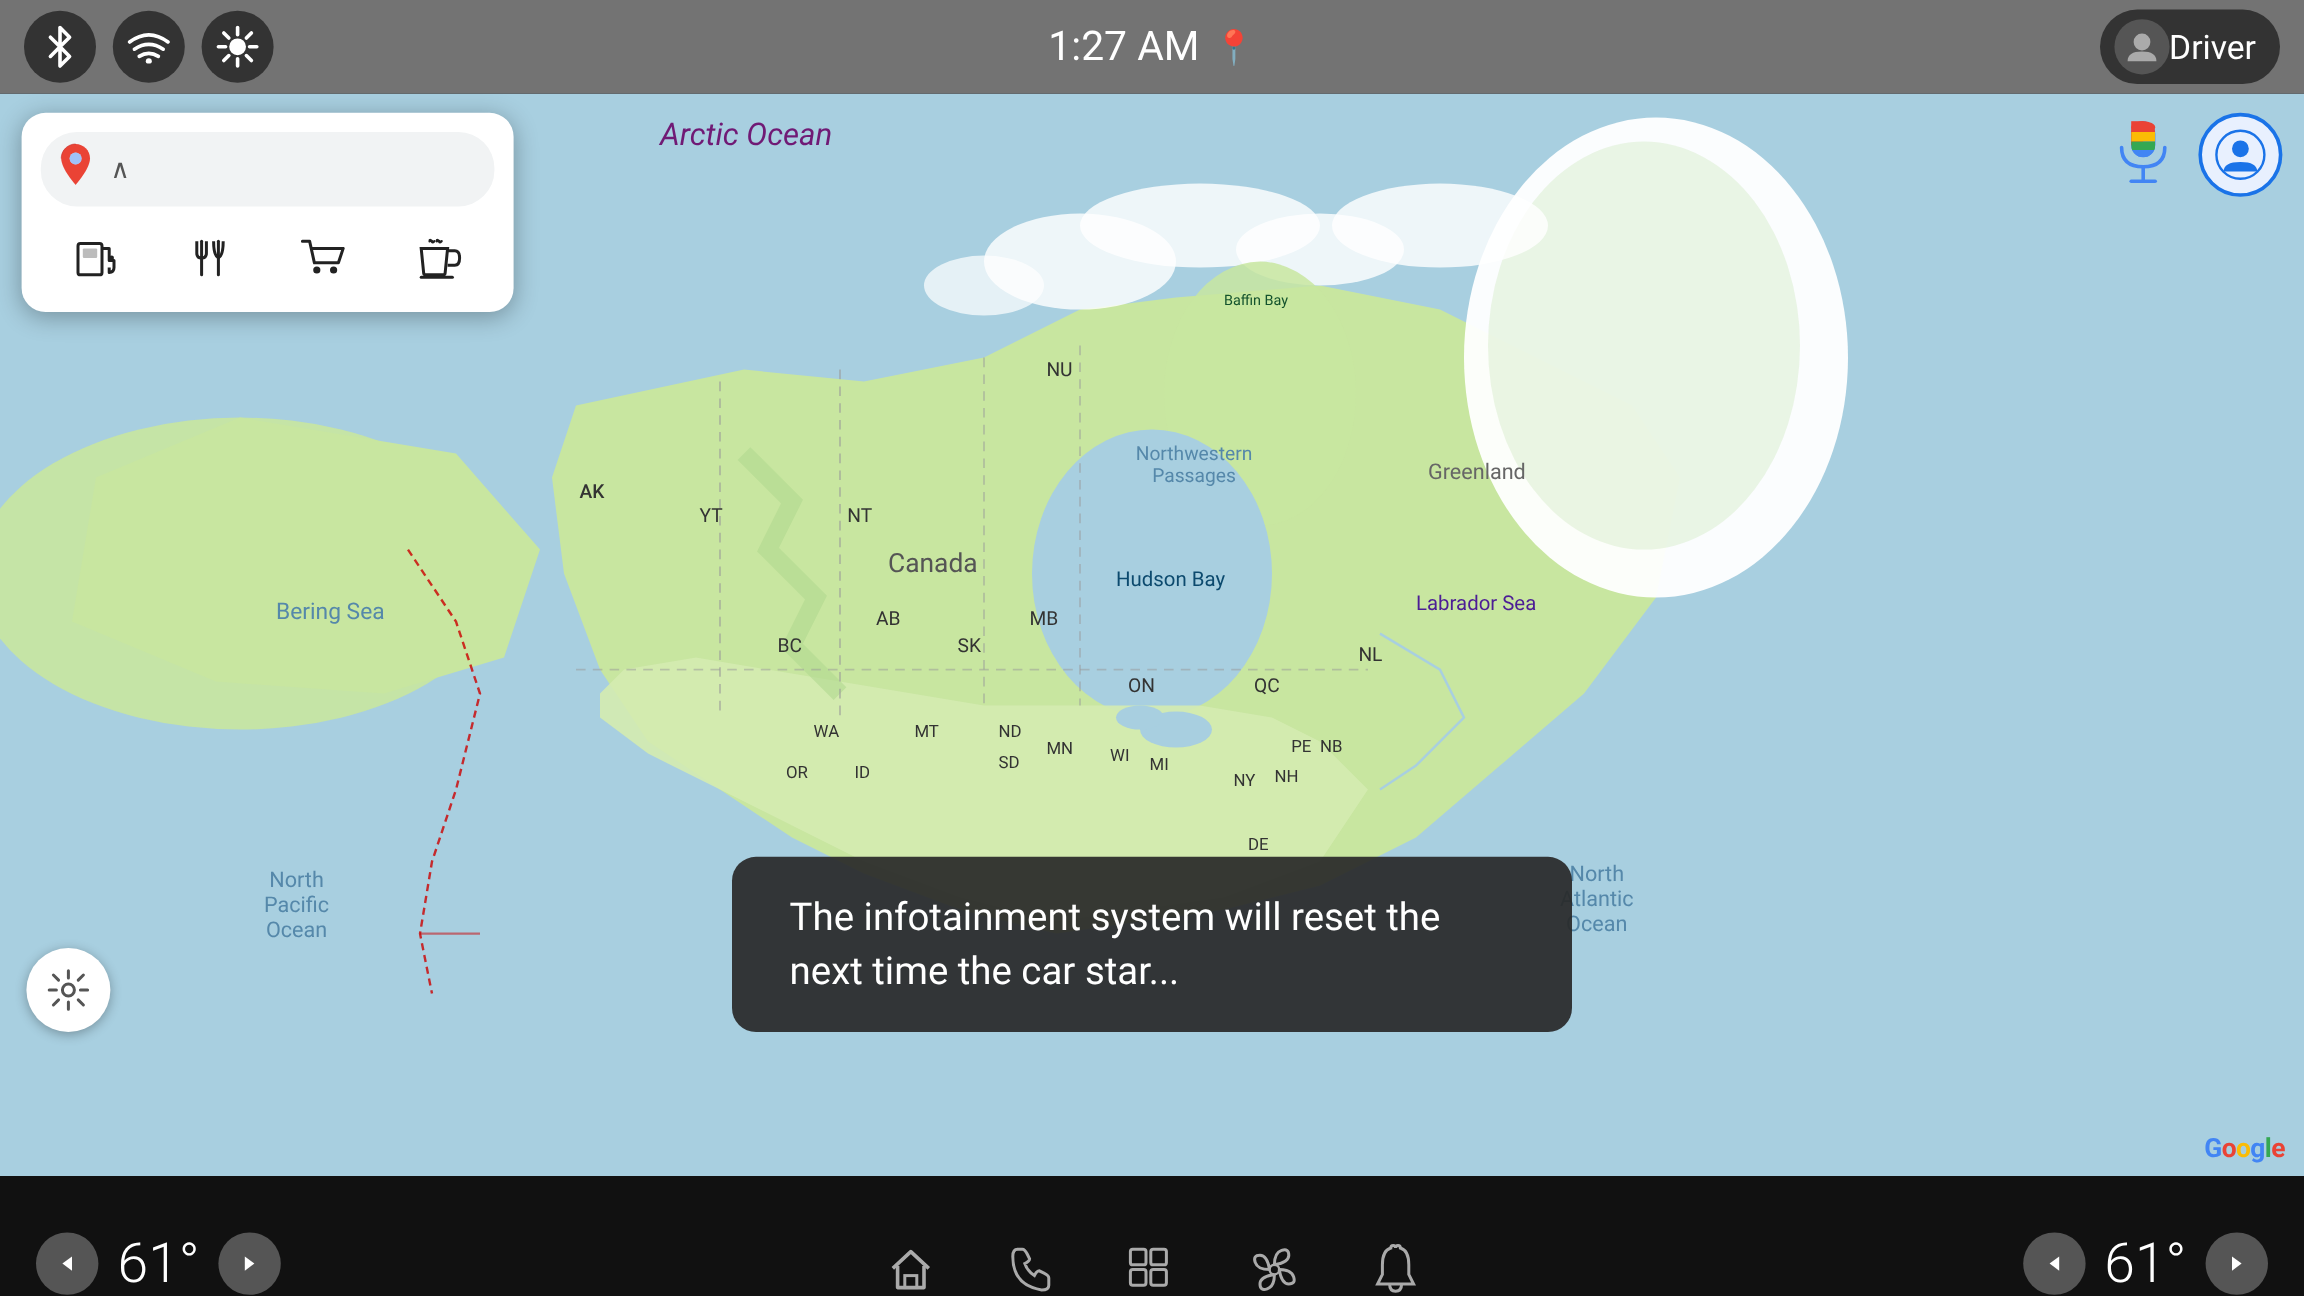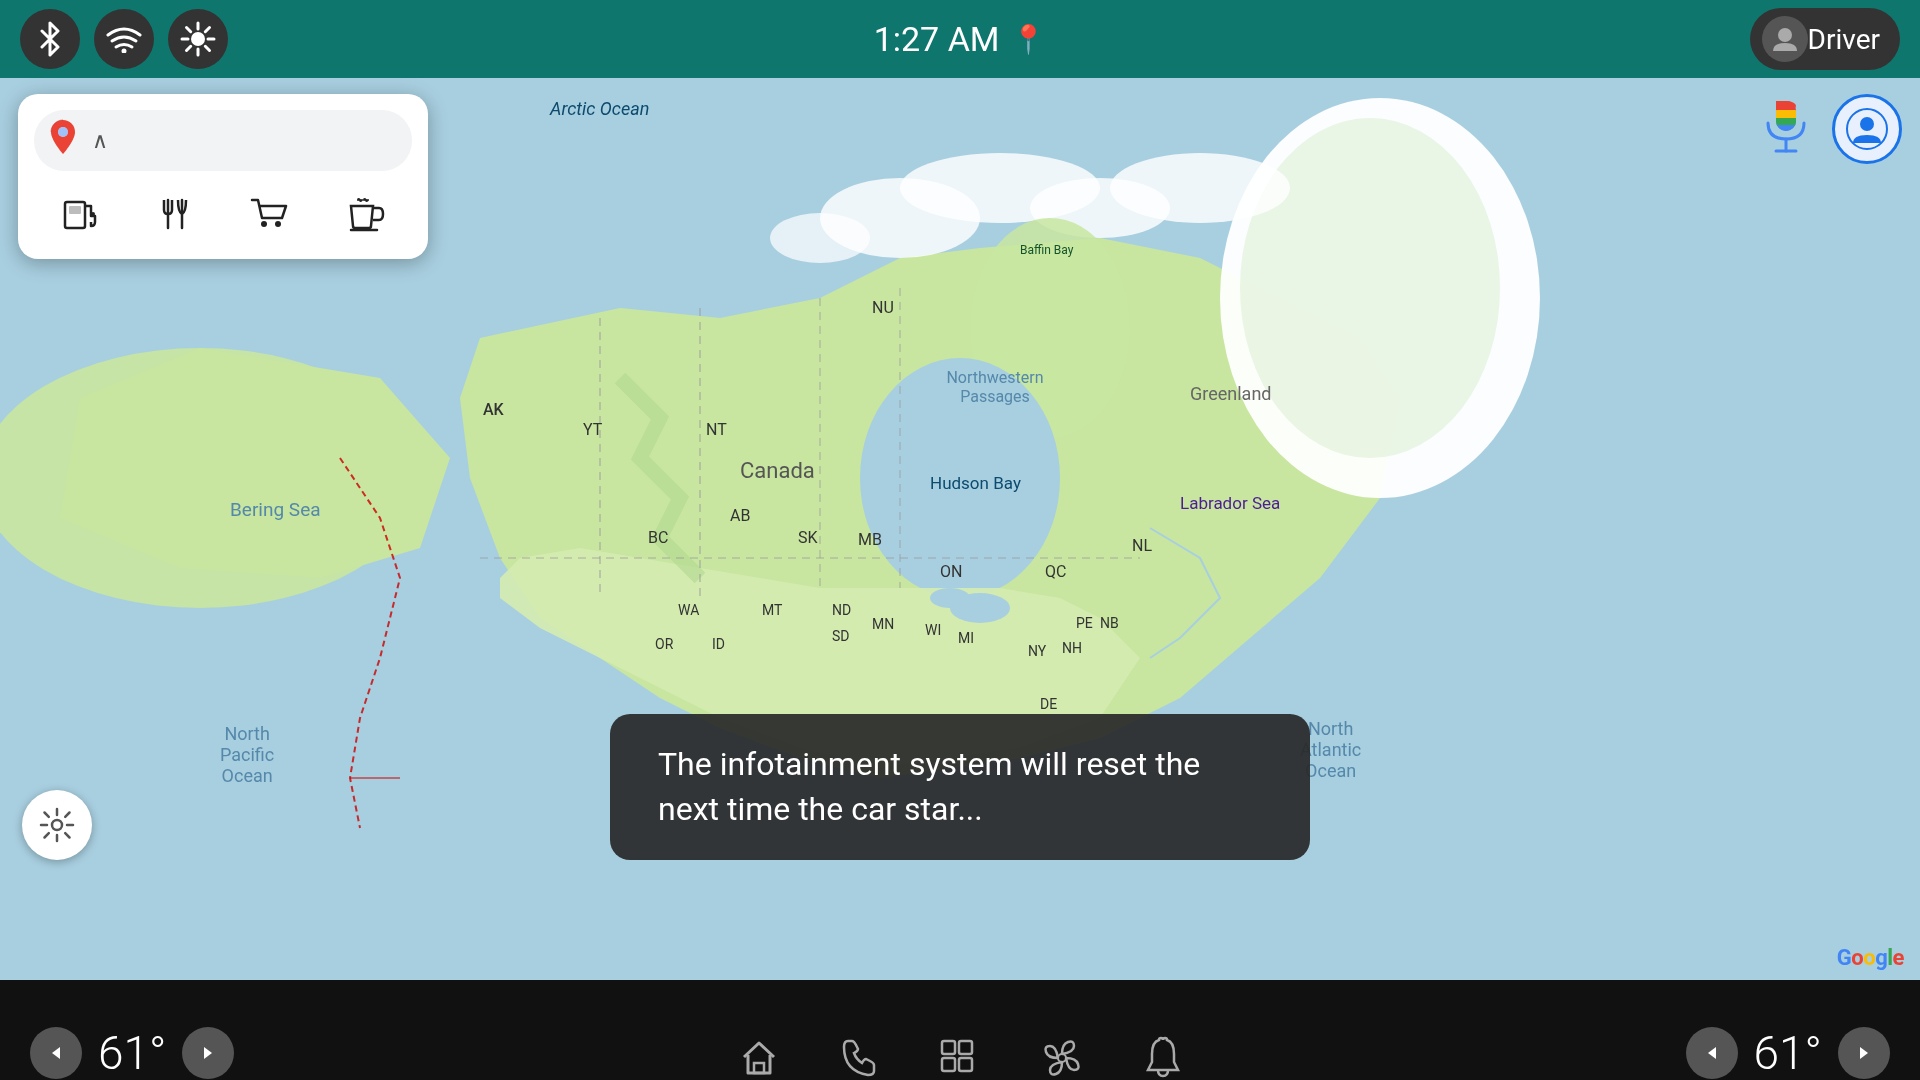--- a/index.html
+++ b/index.html
@@ -10,21 +10,21 @@
       background: #000;
       font-family: 'Roboto', Arial, sans-serif;
       position: relative;
     }
 
     
     .top-bar {
       position: absolute;
       top: 0; left: 0; right: 0;
       height: 78px;
-      background: #0f766e;
+      background: #737373;
       display: flex;
       align-items: center;
       justify-content: space-between;
       padding: 0 20px;
       z-index: 100;
     }
     .top-bar-left {
       display: flex;
       gap: 14px;
       align-items: center;
@@ -343,39 +343,39 @@
     <line x1="600" y1="240" x2="600" y2="520" stroke="#999" stroke-width="1.5" stroke-dasharray="8,6" opacity="0.6"></line>
     <line x1="700" y1="230" x2="700" y2="520" stroke="#999" stroke-width="1.5" stroke-dasharray="8,6" opacity="0.6"></line>
     <line x1="820" y1="220" x2="820" y2="510" stroke="#999" stroke-width="1.5" stroke-dasharray="8,6" opacity="0.5"></line>
     <line x1="900" y1="210" x2="900" y2="510" stroke="#999" stroke-width="1.5" stroke-dasharray="8,6" opacity="0.5"></line>
     <line x1="480" y1="480" x2="1140" y2="480" stroke="#999" stroke-width="1.5" stroke-dasharray="8,6" opacity="0.5"></line>
 
     <path d="M340,380 L380,440 L400,500 L380,580 L360,640 L350,700 L360,750" stroke="#cc0000" stroke-width="2" stroke-dasharray="6,4" fill="none" opacity="0.8"></path>
     <path d="M350,700 L400,700" stroke="#cc0000" stroke-width="2" fill="none" opacity="0.5"></path>
   </svg>
 
-  <div style="position:absolute;top:20px;left:550px;color:#0c4a6e;font-size:18px;font-style:italic;pointer-events:none;">Arctic Ocean</div>
+  <div style="position:absolute;top:20px;left:550px;color:#701a75;font-size:26px;font-style:italic;pointer-events:none;">Arctic Ocean</div>
   <div style="position:absolute;top:165px;left:1020px;color:#14532d;font-size:12px;pointer-events:none;">Baffin Bay</div>
   <div style="position:absolute;top:290px;left:930px;color:#5588aa;font-size:16px;pointer-events:none;text-align:center;width:130px;">Northwestern<br>Passages</div>
   <div style="position:absolute;top:305px;left:1190px;color:#666;font-size:18px;pointer-events:none;">Greenland</div>
   <div style="position:absolute;top:415px;left:1180px;color:#4c1d95;font-size:17px;pointer-events:none;">Labrador Sea</div>
   <div style="position:absolute;top:395px;left:930px;color:#0c4a6e;font-size:17px;pointer-events:none;">Hudson Bay</div>
   <div style="position:absolute;top:380px;left:740px;color:#555;font-size:22px;pointer-events:none;">Canada</div>
   <div style="position:absolute;top:420px;left:230px;color:#5588aa;font-size:19px;pointer-events:none;">Bering Sea</div>
   <div style="position:absolute;top:645px;left:220px;color:#5588aa;font-size:18px;text-align:center;pointer-events:none;">North<br>Pacific<br>Ocean</div>
   <div style="position:absolute;top:640px;left:1300px;color:#5588aa;font-size:18px;text-align:center;pointer-events:none;">North<br>Atlantic<br>Ocean</div>
 
   <div style="position:absolute;top:322px;left:483px;color:#333;font-size:16px;font-weight:500;pointer-events:none;">AK</div>
   <div style="position:absolute;top:342px;left:583px;color:#333;font-size:16px;pointer-events:none;">YT</div>
   <div style="position:absolute;top:342px;left:706px;color:#333;font-size:16px;pointer-events:none;">NT</div>
   <div style="position:absolute;top:220px;left:872px;color:#333;font-size:16px;pointer-events:none;">NU</div>
   <div style="position:absolute;top:450px;left:648px;color:#333;font-size:16px;pointer-events:none;">BC</div>
   <div style="position:absolute;top:428px;left:730px;color:#333;font-size:16px;pointer-events:none;">AB</div>
   <div style="position:absolute;top:450px;left:798px;color:#333;font-size:16px;pointer-events:none;">SK</div>
-  <div style="position:absolute;top:428px;left:858px;color:#333;font-size:16px;pointer-events:none;margin-top:24px;">MB</div>
+  <div style="position:absolute;top:428px;left:858px;color:#333;font-size:16px;pointer-events:none;">MB</div>
   <div style="position:absolute;top:484px;left:940px;color:#333;font-size:16px;pointer-events:none;">ON</div>
   <div style="position:absolute;top:484px;left:1045px;color:#333;font-size:16px;pointer-events:none;">QC</div>
   <div style="position:absolute;top:458px;left:1132px;color:#333;font-size:16px;pointer-events:none;">NL</div>
   <div style="position:absolute;top:537px;left:1100px;color:#333;font-size:14px;pointer-events:none;">NB</div>
   <div style="position:absolute;top:537px;left:1076px;color:#333;font-size:14px;pointer-events:none;">PE</div>
   <div style="position:absolute;top:524px;left:678px;color:#333;font-size:14px;pointer-events:none;">WA</div>
   <div style="position:absolute;top:524px;left:762px;color:#333;font-size:14px;pointer-events:none;">MT</div>
   <div style="position:absolute;top:524px;left:832px;color:#333;font-size:14px;pointer-events:none;">ND</div>
   <div style="position:absolute;top:538px;left:872px;color:#333;font-size:14px;pointer-events:none;">MN</div>
   <div style="position:absolute;top:544px;left:925px;color:#333;font-size:14px;pointer-events:none;">WI</div>

